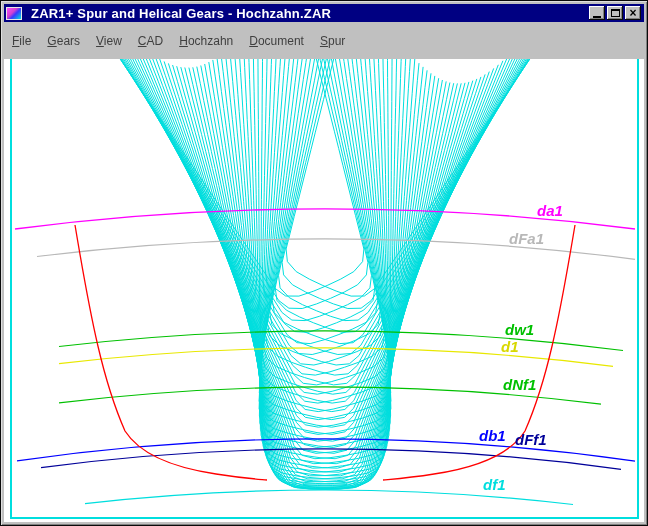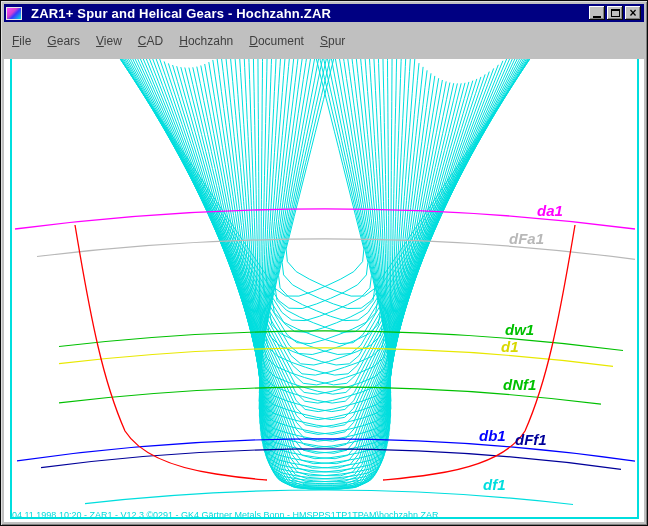--- a/index.html
+++ b/index.html
@@ -57,21 +57,20 @@
     <span class="menu-item">Gears</span>
     <span class="menu-item">View</span>
     <span class="menu-item">CAD</span>
     <span class="menu-item">Hochzahn</span>
     <span class="menu-item">Document</span>
     <span class="menu-item">Spur</span>
   </div>
 
   <div class="client">
     <div class="canvas-frame"></div>
-    <div class="statusline">04.11.1998 10:20 - ZAR1 - V12.3 ©0291 - GK4 Gärtner Metals Bonn - HMSPPS1TP1TPAM\hochzahn.ZAR</div>
   </div>
 
   <svg class="overlay" id="gear-svg" viewBox="0 0 648 526">
       <defs>
         <clipPath id="cv">
           <rect x="11" y="47" width="625" height="469"></rect>
         </clipPath>
       </defs>
       <g clip-path="url(#cv)">
         <path d="M42.9,-54.8 L 52.5,-40.5 L 62.2,-26.2 L 71.9,-11.9 L 81.5,2.4 L 91.2,16.7 L 100.9,31.0 L 110.5,45.3 L 120.2,59.6 L 129.9,73.9 L 139.6,88.2 L 149.2,102.5 L 158.9,116.8 L 168.6,131.1 L 178.2,145.4 L 187.9,159.7 L 197.6,174.0 L 207.2,188.3 L 216.9,202.6 L 226.6,216.9 L 236.2,231.2 L 245.9,245.5 L 255.6,259.8 L 265.2,274.1 L 274.3,287.5 L 284.6,295.0 L 297.9,295.1 L 312.2,290.3 L 326.1,284.5 L 339.7,278.1 L 352.8,270.6 L 361.6,260.6 L 362.9,248.0 L 362.9,248.0 L 358.7,231.2 L 354.5,214.5 L 350.3,197.8 L 346.1,181.0 L 341.9,164.3 L 337.7,147.5 L 333.5,130.8 L 329.3,114.0 L 325.1,97.3 L 320.9,80.5 L 316.8,63.8 L 312.6,47.0 L 308.4,30.3 L 304.2,13.6 L 300.0,-3.2 L 295.8,-19.9 L 291.6,-36.7 L 287.4,-53.4 L 283.2,-70.2 L 279.0,-86.9 L 274.8,-103.7 L 270.6,-120.4 L 266.4,-137.1" fill="none" stroke="#00dede" stroke-width="1"></path>

